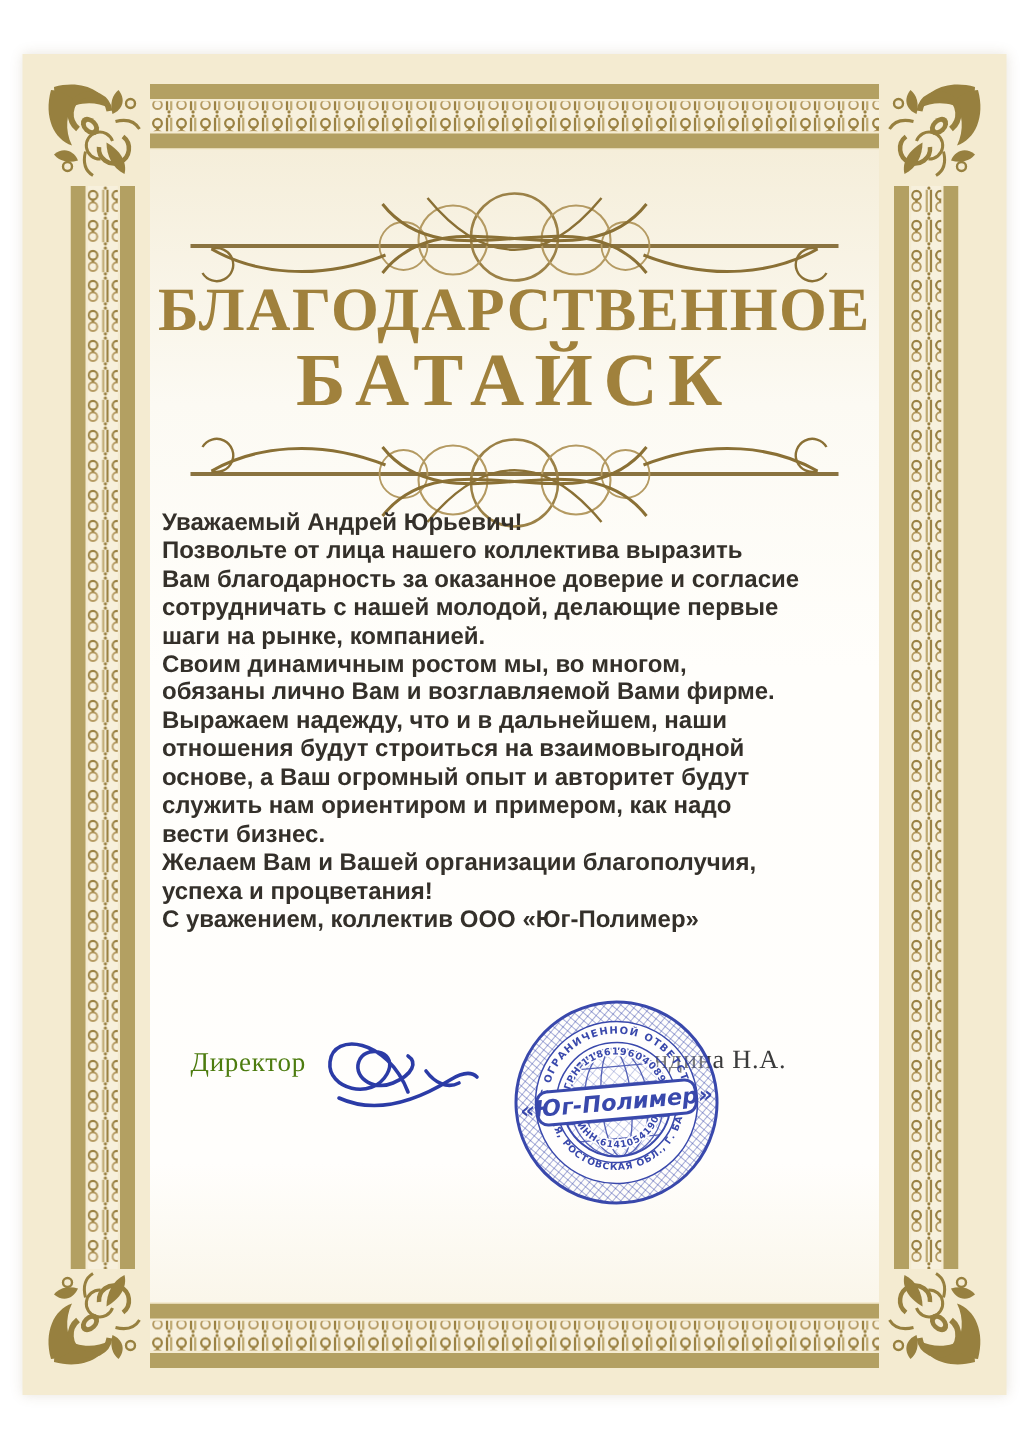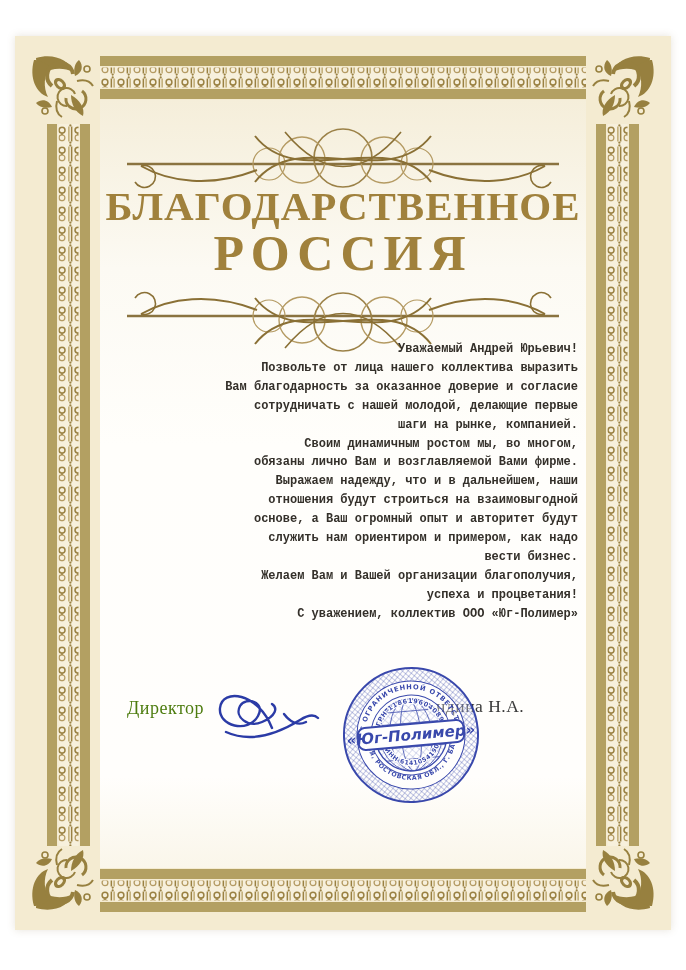--- a/index.html
+++ b/index.html
@@ -39,23 +39,23 @@
   .flourish.top{top:120px;}
   .flourish.bottom{top:284px;transform:scaleY(-1);}
   .title{
     left:0;width:686px;text-align:center;color:var(--title-gold,#a0813c);
     font-weight:bold;line-height:1;white-space:nowrap;
   }
   .title.l1{top:186px;font-size:41px;letter-spacing:1px;}
   .title.l2{top:228px;font-size:50px;letter-spacing:7px;}
   .body-text{
     left:108px;top:340px;width:470px;
-    font-family:Liberation Mono, monospace;font-weight:bold;
-    font-size:12px;line-height:18.9px;color:var(--body-ink,#34302a);
-    text-align:right;white-space:pre-line;
+    font-family:Liberation Sans, sans-serif;font-weight:bold;
+    font-size:16px;line-height:18.9px;color:var(--body-ink,#34302a);
+    text-align:left;white-space:pre-line;
   }
   .director{
     left:127px;top:698px;font-size:18px;letter-spacing:.5px;color:#4d7c0f;
   }
   .sig-name{
     left:436px;top:696px;font-size:17.5px;color:#3b3b3b;letter-spacing:.5px;
   }
   .signature-svg{left:196px;top:662px;width:130px;height:92px;}
   .stamp-svg{left:328px;top:652px;width:166px;height:166px;opacity:.93;}
   svg{display:block;}
@@ -177,21 +177,21 @@
     </svg>
 
   <svg class="abs flourish top" viewBox="0 0 440 76">
       <use href="#flourishOrn"></use>
     </svg>
   <svg class="abs flourish bottom" viewBox="0 0 440 76">
       <use href="#flourishOrn"></use>
     </svg>
 
   <div class="abs title l1">БЛАГОДАРСТВЕННОЕ</div>
-  <div class="abs title l2">РОССИЯ</div>
+  <div class="abs title l2">БАТАЙСК</div>
 
   <div class="abs body-text">Уважаемый Андрей Юрьевич!
 Позвольте от лица нашего коллектива выразить
 Вам благодарность за оказанное доверие и согласие
 сотрудничать с нашей молодой, делающие первые
 шаги на рынке, компанией.
 Своим динамичным ростом мы, во многом,
 обязаны лично Вам и возглавляемой Вами фирме.
 Выражаем надежду, что и в дальнейшем, наши
 отношения будут строиться на взаимовыгодной

